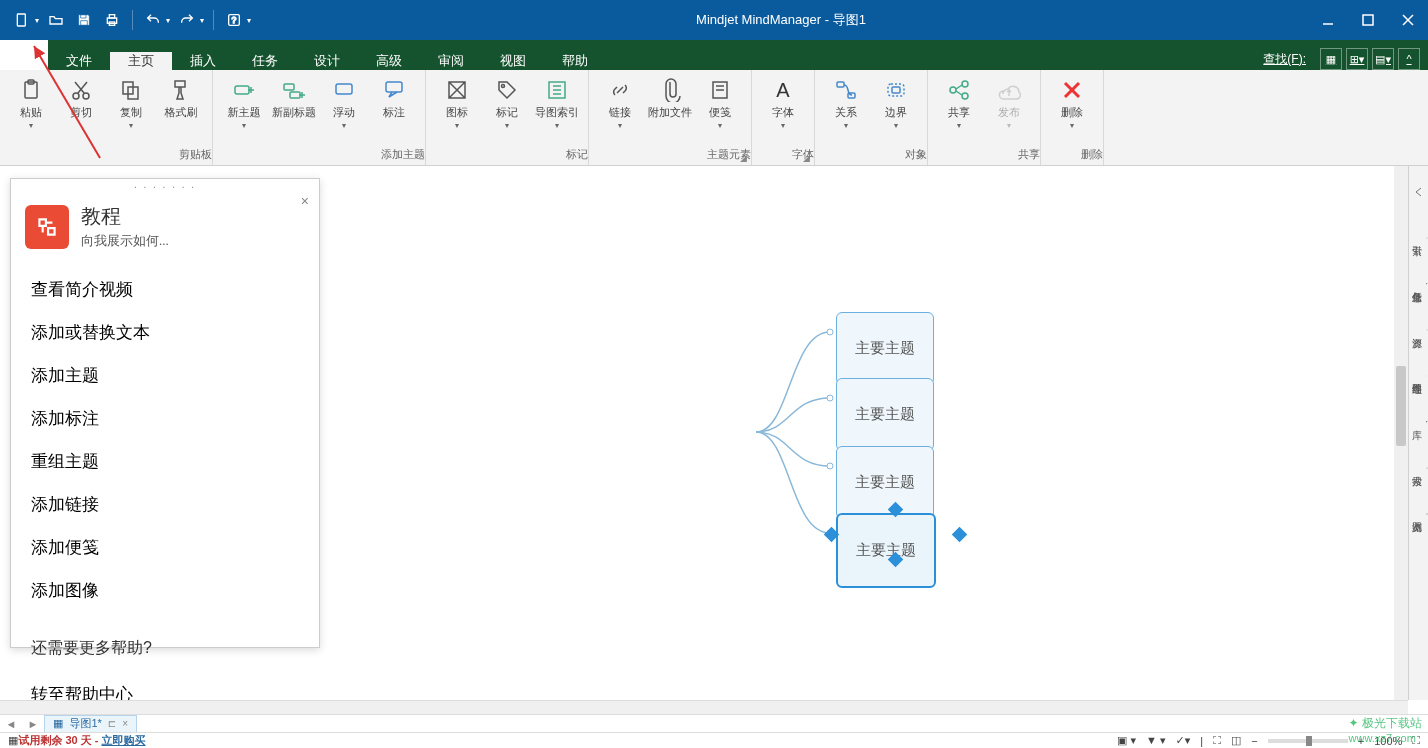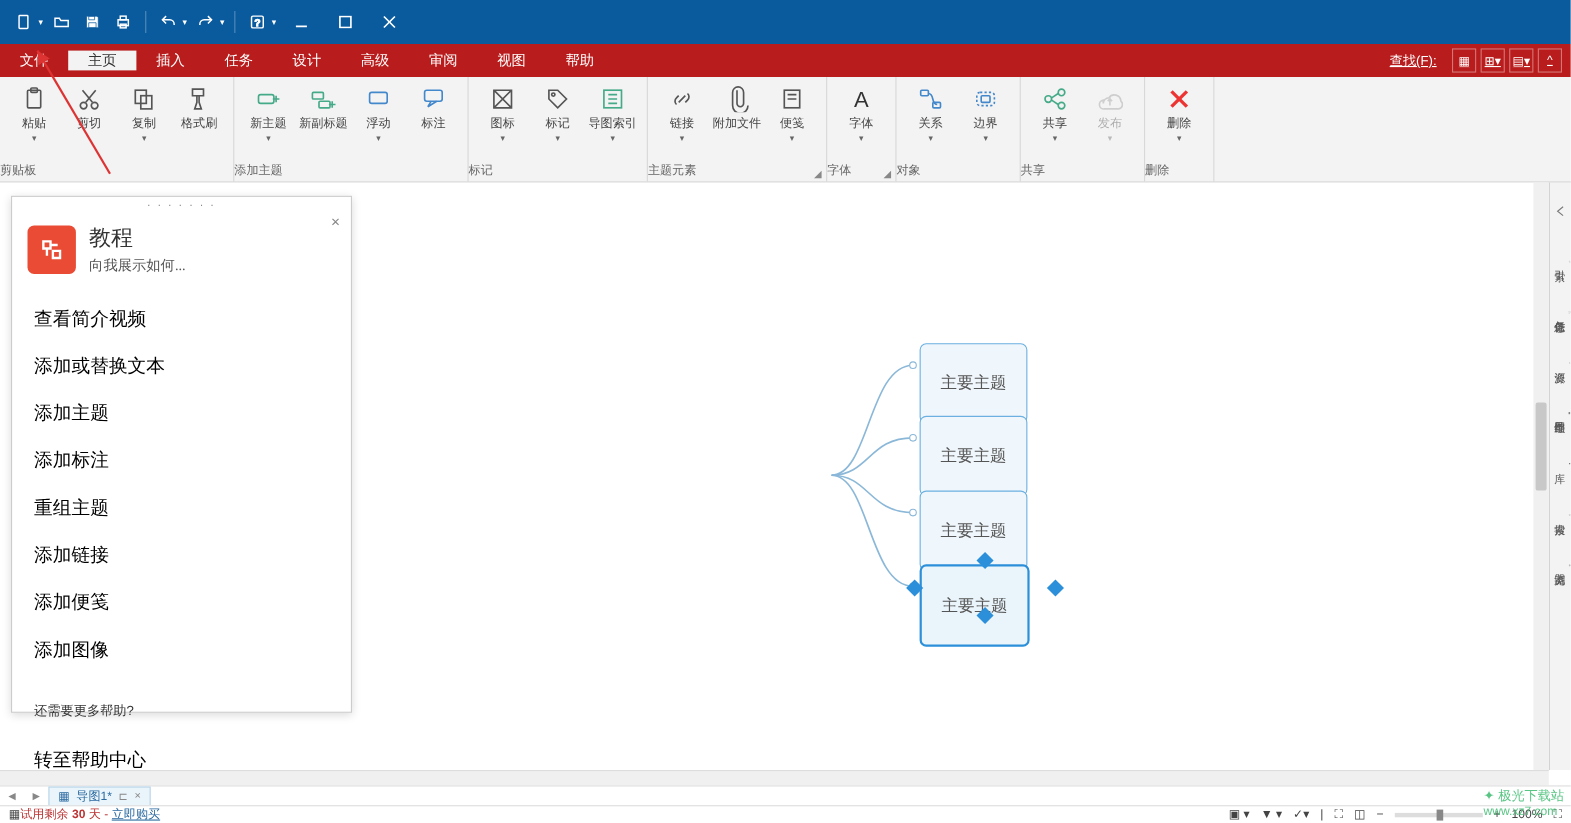--- a/index.html
+++ b/index.html
@@ -11,32 +11,32 @@
 .qat-btn { width: 28px; height: 28px; display: flex; align-items: center; justify-content: center; color: #fff; cursor: pointer; }
 .qat-btn svg { width: 16px; height: 16px; }
 .qat-sep { width: 1px; height: 20px; background: rgba(255,255,255,0.3); margin: 0 6px; }
 .qat-drop { width: 10px; display:flex; align-items:center; justify-content:center; font-size:8px; color:#fff; margin-left:-4px; }
 .title-text { flex: 1; text-align: center; font-size: 13px; }
 .win-controls { display: flex; }
 .win-btn { width: 40px; height: 40px; display: flex; align-items: center; justify-content: center; color: #fff; cursor: pointer; }
 .win-btn svg { width: 12px; height: 12px; }
 
 
-.menubar { height: 30px; background: #b91c1c; display: flex; align-items: center; color: #fff; font-size: 13px; }
+.menubar { height: 30px; background: #14532d; display: flex; align-items: flex-end; color: #fff; font-size: 13px; margin-left: 48px; }
 .menu-tab { padding: 0 18px; display: flex; align-items: center; cursor: pointer; }
 .menu-tab.active { background: #f3f3f3; color: #333; }
 .menubar-right { margin-left: auto; display:flex; align-items:center; padding-right:8px; gap:4px;text-decoration:underline; }
 .find-label { font-size:12px; margin-right:10px; }
 .mb-icon { width:22px; height:22px; display:flex; align-items:center; justify-content:center; border:1px solid rgba(255,255,255,0.4); font-size:11px; }
 
 
 .ribbon { height: 96px; background: #f3f3f3; border-bottom: 1px solid #d0d0d0; display: flex; }
 .ribbon-group { display: flex; flex-direction: column; border-right: 1px solid #d8d8d8; }
 .ribbon-items { flex: 1; display: flex; align-items: flex-start; padding: 4px 6px; }
-.ribbon-label { height: 18px; text-align: left; font-size: 11px; color: #666; padding-bottom: 2px; position:relative; }
+.ribbon-label { height: 18px; text-align: right; font-size: 11px; color: #666; padding-bottom: 2px; position:relative; }
 .ribbon-launcher { position:absolute; right:4px; bottom:2px; font-size:9px; color:#888; }
 .rb-btn { display: flex; flex-direction: column; align-items: center; justify-content: flex-start; width: 50px; padding: 4px 2px; cursor: pointer; gap: 4px; }
 .rb-btn svg { width: 24px; height: 24px; }
 .rb-btn .lbl { font-size: 11px; color: #444; text-align: left; line-height: 13px; }
 .rb-btn .drop { font-size: 8px; color: #666; margin-top:-2px; }
 .rb-btn.disabled { opacity: 0.4; }
 
 
 .workspace { position: absolute; top: 166px; left: 0; right: 20px; bottom: 48px; background: #fff; }
 
@@ -44,21 +44,21 @@
 .tutorial-panel { position: absolute; top: 178px; left: 10px; width: 310px; height: 470px; background: #fff; border: 1px solid #ccc; box-shadow: 0 2px 8px rgba(0,0,0,0.15); }
 .tp-handle { text-align:center; font-size:10px; color:#888; letter-spacing:2px; height:14px; }
 .tp-close { position: absolute; top: 14px; right: 10px; font-size: 14px; color: #888; cursor: pointer; }
 .tp-header { display: flex; padding: 10px 14px; gap: 12px; align-items:center; }
 .tp-icon { width: 44px; height: 44px; background: #e94b35; border-radius: 6px; display:flex; align-items:center; justify-content:center; }
 .tp-icon svg { width:26px; height:26px; }
 .tp-title { font-size: 20px; color: #333; font-weight: 500; }
 .tp-sub { font-size: 13px; color: #555; margin-top: 2px; font-family: Liberation Serif, serif; }
 .tp-links { padding: 8px 20px; }
 .tp-link { display: block; color: #000000; font-size: 17px; padding: 10px 0; cursor: pointer; }
-.tp-more { padding: 18px 20px 6px; font-size: 12px; color: #333; }
+.tp-more { padding: 18px 20px 6px; font-size: 16px; color: #333; }
 
 
 .mm-node { position: absolute; border: 1px solid #bbb; border-radius: 6px; background: #fafafa; padding: 26px 18px; font-size: 15px; color: #555; }
 .mm-center { border: 1px solid #999; background: #f8f8f8; font-size: 17px; }
 .mm-topic { border: 1px solid #6bb0e0; background: #f0f7fc; }
 .mm-selected { border: 2px solid #2b8fd9; background: #eaf4fb; }
 .sel-handle { position:absolute; width:11px; height:11px; background:#2b8fd9; transform:rotate(45deg); }
 
 
 .connectors { position:absolute; top:0; left:0; pointer-events:none; }
@@ -74,21 +74,21 @@
 .vscroll-thumb { position:absolute; right:2px; top:200px; width:10px; height:80px; background:#c8c8c8; border-radius:2px; }
 
 
 .tabstrip { position: absolute; left: 0; right: 0; bottom: 16px; height: 18px; background: #fff; border-top:1px solid #ddd; display:flex; align-items:center; font-size:11px; }
 .ts-nav { width:22px; text-align:center; color:#888; cursor:pointer; }
 .doc-tab { display:flex; align-items:center; gap:6px; padding: 0 8px; border:1px solid #b8d4ea; background:#eaf4fb; height:18px; color:#2b6aa0; }
 .doc-tab .xclose { font-size:10px; color:#888; cursor:pointer; }
 
 
 .statusbar { position: absolute; left: 0; right: 0; bottom: 0; height: 16px; background: #fff; border-top:1px solid #ddd; display:flex; align-items:center; font-size:11px; color:#444; padding: 0 8px; }
-.sb-trial { color:#b33; }
+.sb-trial { color:#b33;font-weight:bold; }
 .sb-trial a { color:#2b6aa0; text-decoration:underline; }
 .sb-right { margin-left:auto; display:flex; align-items:center; gap:10px; }
 
 
 .arrow-line { position:absolute; top:40px; left:30px; width:72px; height:120px; pointer-events:none; }
 
 
 .watermark { position:absolute; right:6px; bottom:4px; font-size:12px; color:#3bbb6e; opacity:0.85; pointer-events:none; }
 .watermark .url { color:#3bbb6e; font-size:11px; }
 </style>
@@ -137,20 +137,21 @@
     <div class="qat-drop">▾</div>
     <div class="qat-sep"></div>
     <div class="qat-btn">
         <svg viewBox="0 0 24 24" fill="none" stroke="#fff" stroke-width="2">
           <rect x="4" y="4" width="16" height="16" rx="2"></rect>
           <text x="12" y="17" text-anchor="middle" fill="#fff" font-size="13">?</text>
         </svg>
       </div>
     <div class="qat-drop">▾</div>
   </div>
+  <div class="title-text">Mindjet MindManager - 导图1</div>
   <div class="win-controls">
     <div class="win-btn">
         <svg viewBox="0 0 12 12">
           <line x1="1" y1="10" x2="11" y2="10" stroke="#fff" stroke-width="1.5"></line>
         </svg>
       </div>
     <div class="win-btn">
         <svg viewBox="0 0 12 12">
           <rect x="1" y="1" width="10" height="10" fill="none" stroke="#fff" stroke-width="1.5"></rect>
         </svg>

